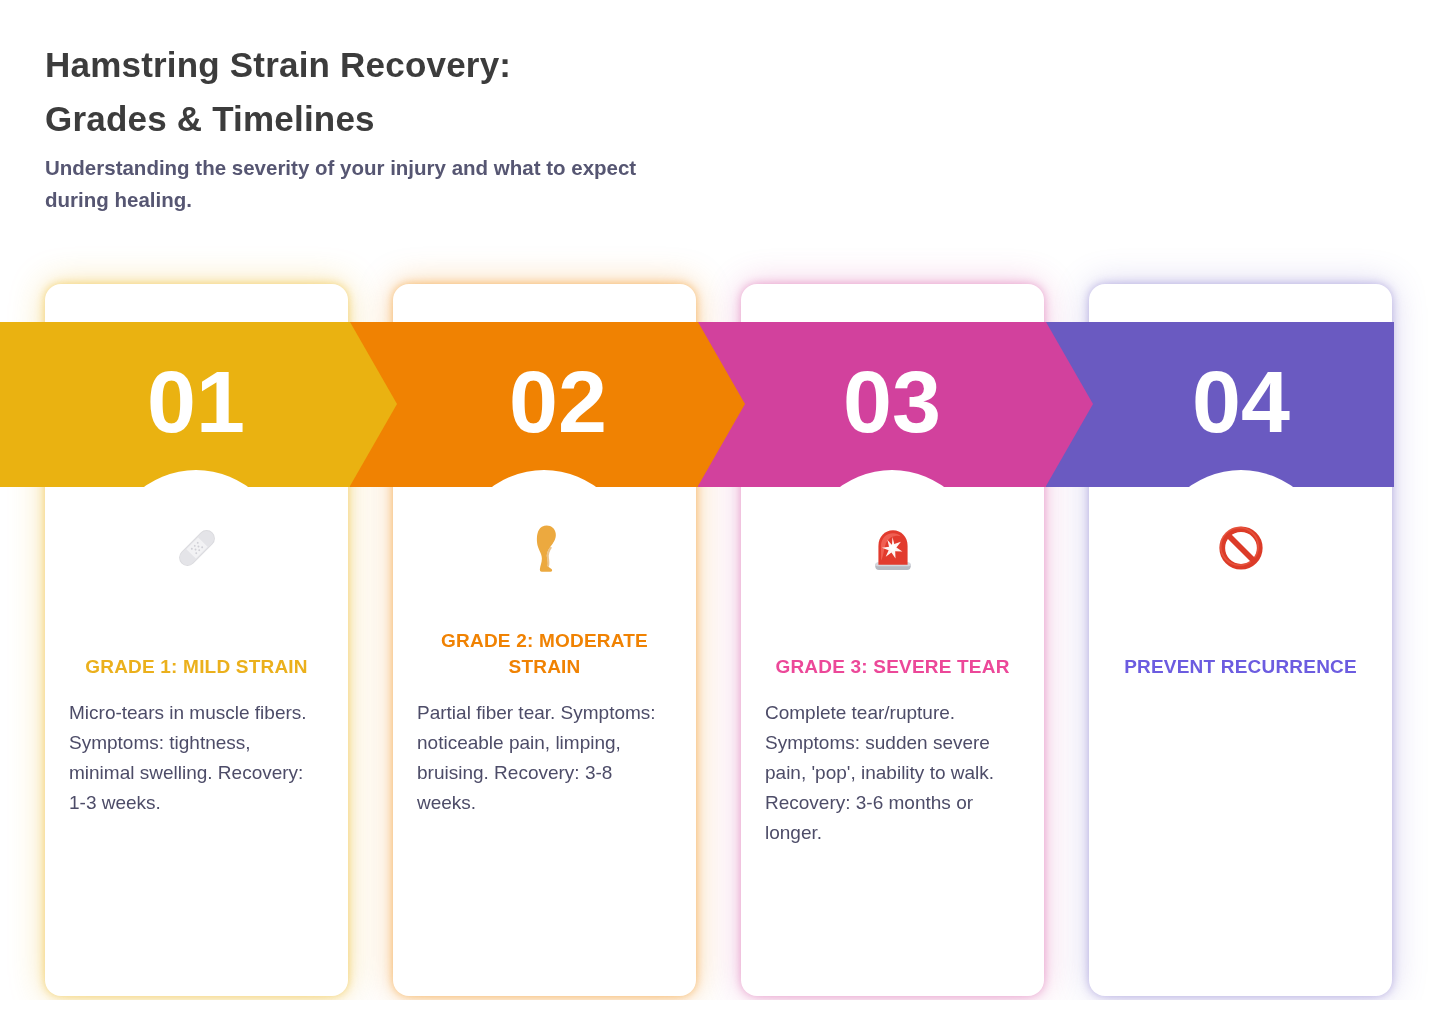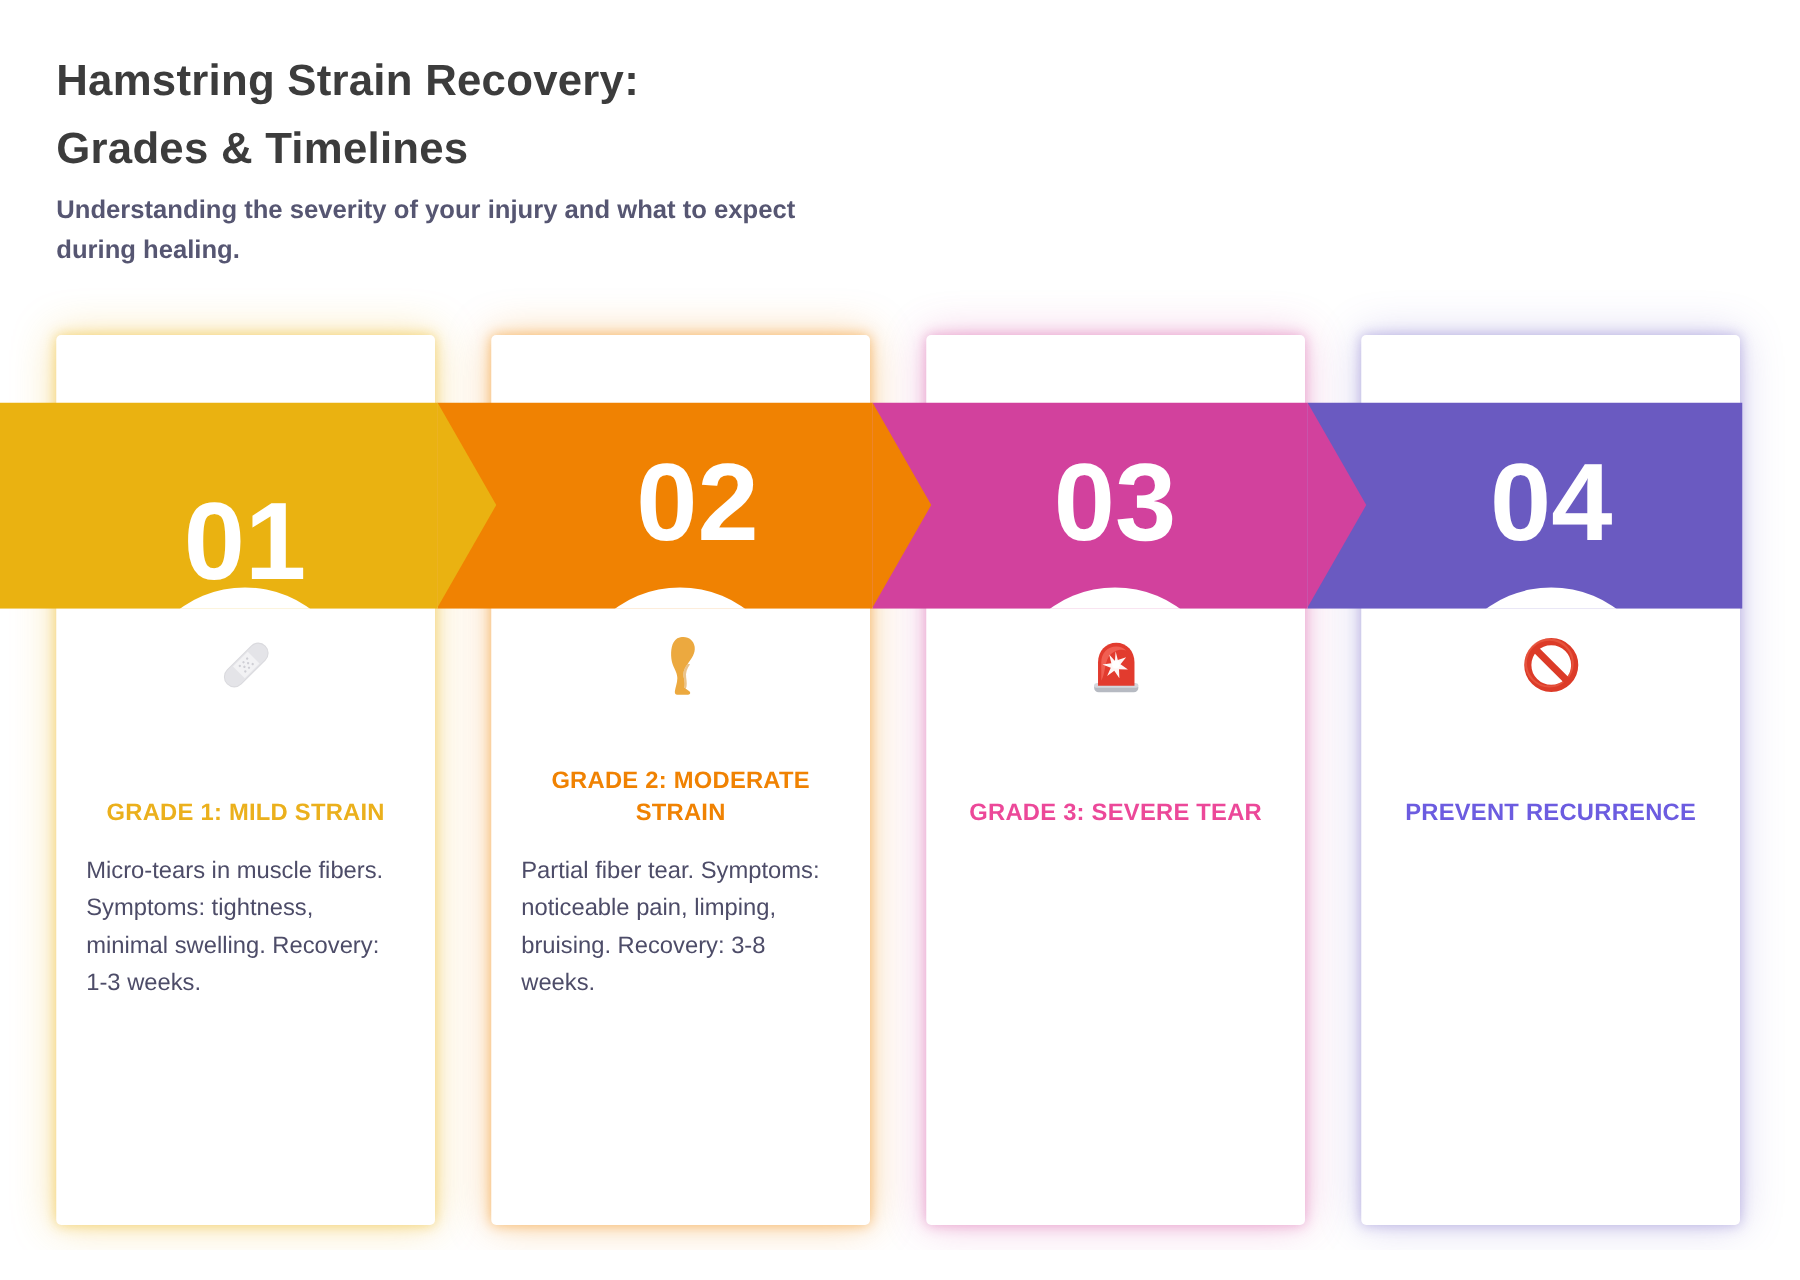--- a/index.html
+++ b/index.html
@@ -19,22 +19,22 @@
     color:#3c3c3c; letter-spacing:0.2px;
   }
   .subtitle {
     margin-top:6px;
     font-size:20.5px; line-height:32px;
     color:#565672; max-width:620px; font-weight:700;
   }
 
   
   .card {
-    position:absolute; top:268px; width:303px; height:712px;
-    background:#ffffff; border-radius:4px;
+    position:absolute; top:284px; width:303px; height:712px;
+    background:#ffffff; border-radius:16px;
   }
   .card.c1 { left:45px;   box-shadow:0 0 10px rgba(236,182,30,0.55), 0 0 34px rgba(236,182,30,0.38); }
   .card.c2 { left:393px;  box-shadow:0 0 10px rgba(241,134,2,0.50),  0 0 34px rgba(241,134,2,0.35);  }
   .card.c3 { left:741px;  box-shadow:0 0 10px rgba(210,66,156,0.42), 0 0 34px rgba(210,66,156,0.30); }
   .card.c4 { left:1089px; box-shadow:0 0 10px rgba(106,90,194,0.40), 0 0 34px rgba(106,90,194,0.28); }
 
   .icon-wrap {
     position:absolute; top:238px; left:50%; transform:translateX(-50%);
     width:52px; height:52px;
     display:flex; align-items:center; justify-content:center;
@@ -75,21 +75,21 @@
   }
   .notch.n1 { left:108px;  }
   .notch.n2 { left:456px;  }
   .notch.n3 { left:804px;  }
   .notch.n4 { left:1153px; }
   .step-num {
     position:absolute; top:0; width:220px; height:165px; z-index:6;
     text-align:center; line-height:160px;
     font-size:88px; font-weight:600; color:#ffffff;
   }
-  .step-num.p1 { left:86px;margin-top:31px;   }
+  .step-num.p1 { left:86px;   }
   .step-num.p2 { left:448px;  }
   .step-num.p3 { left:782px;  }
   .step-num.p4 { left:1131px; }
 </style>
 </head>
 <body>
 
 <div class="page">
 
   <div class="header">
@@ -140,20 +140,21 @@
       <svg viewBox="0 0 48 48" aria-hidden="true">
         <rect x="7" y="38" width="34" height="7" rx="3.5" fill="#B6BAC2"></rect>
         <rect x="7" y="38" width="34" height="3.4" rx="1.7" fill="#D4D7DD"></rect>
         <path d="M10 40 L10 22 C10 13.2 16.1 7 24 7 C31.9 7 38 13.2 38 22 L38 40 Z" fill="#E23B2E"></path>
         <path d="M12.5 36 L12.5 22 C12.5 15 17.3 9.8 24 9.8 C27 9.8 29.6 10.9 31.6 12.8 C27 11.2 21 13 18 18 C15 23 15.5 31 12.5 36 Z" fill="#F4695B" opacity="0.8"></path>
         <path d="M23.5 13.5 L25.2 20.2 L31.6 18.1 L27.3 23.5 L33 27.4 L26.1 27.2 L26.4 34.1 L22.5 28.4 L17 32.5 L19.8 26.2 L13.4 23.7 L20.2 22.7 L18.6 16 L23 21 Z" fill="#ffffff" opacity="0.95"></path>
         <circle cx="23.8" cy="23.6" r="3" fill="#ffffff"></circle>
       </svg>
     </div>
     <div class="card-heading" style="color:#ec4899">GRADE 3: SEVERE TEAR</div>
+    <div class="card-body">Complete tear/rupture. Symptoms: sudden severe pain, 'pop', inability to walk. Recovery: 3-6 months or longer.</div>
   </div>
 
   <div class="card c4">
     <div class="icon-wrap">
       <svg viewBox="0 0 48 48" aria-hidden="true">
         <circle cx="24" cy="24" r="18" fill="none" stroke="#DC3B28" stroke-width="5.5"></circle>
         <circle cx="24" cy="24" r="18" fill="none" stroke="#F06A4F" stroke-width="1.6" transform="translate(-1.5,-1.5)" opacity="0.5"></circle>
         <line x1="11.5" y1="11.5" x2="36.5" y2="36.5" stroke="#DC3B28" stroke-width="5.5"></line>
       </svg>
     </div>

